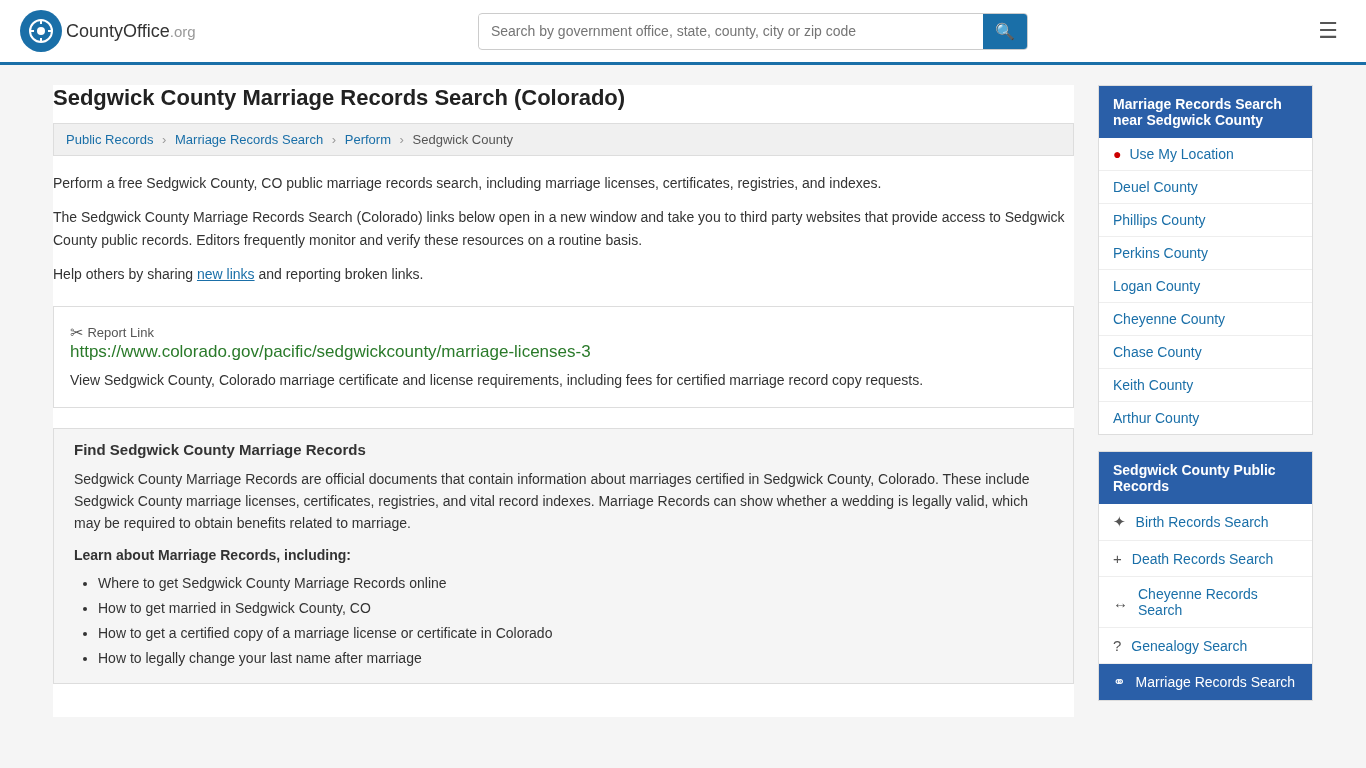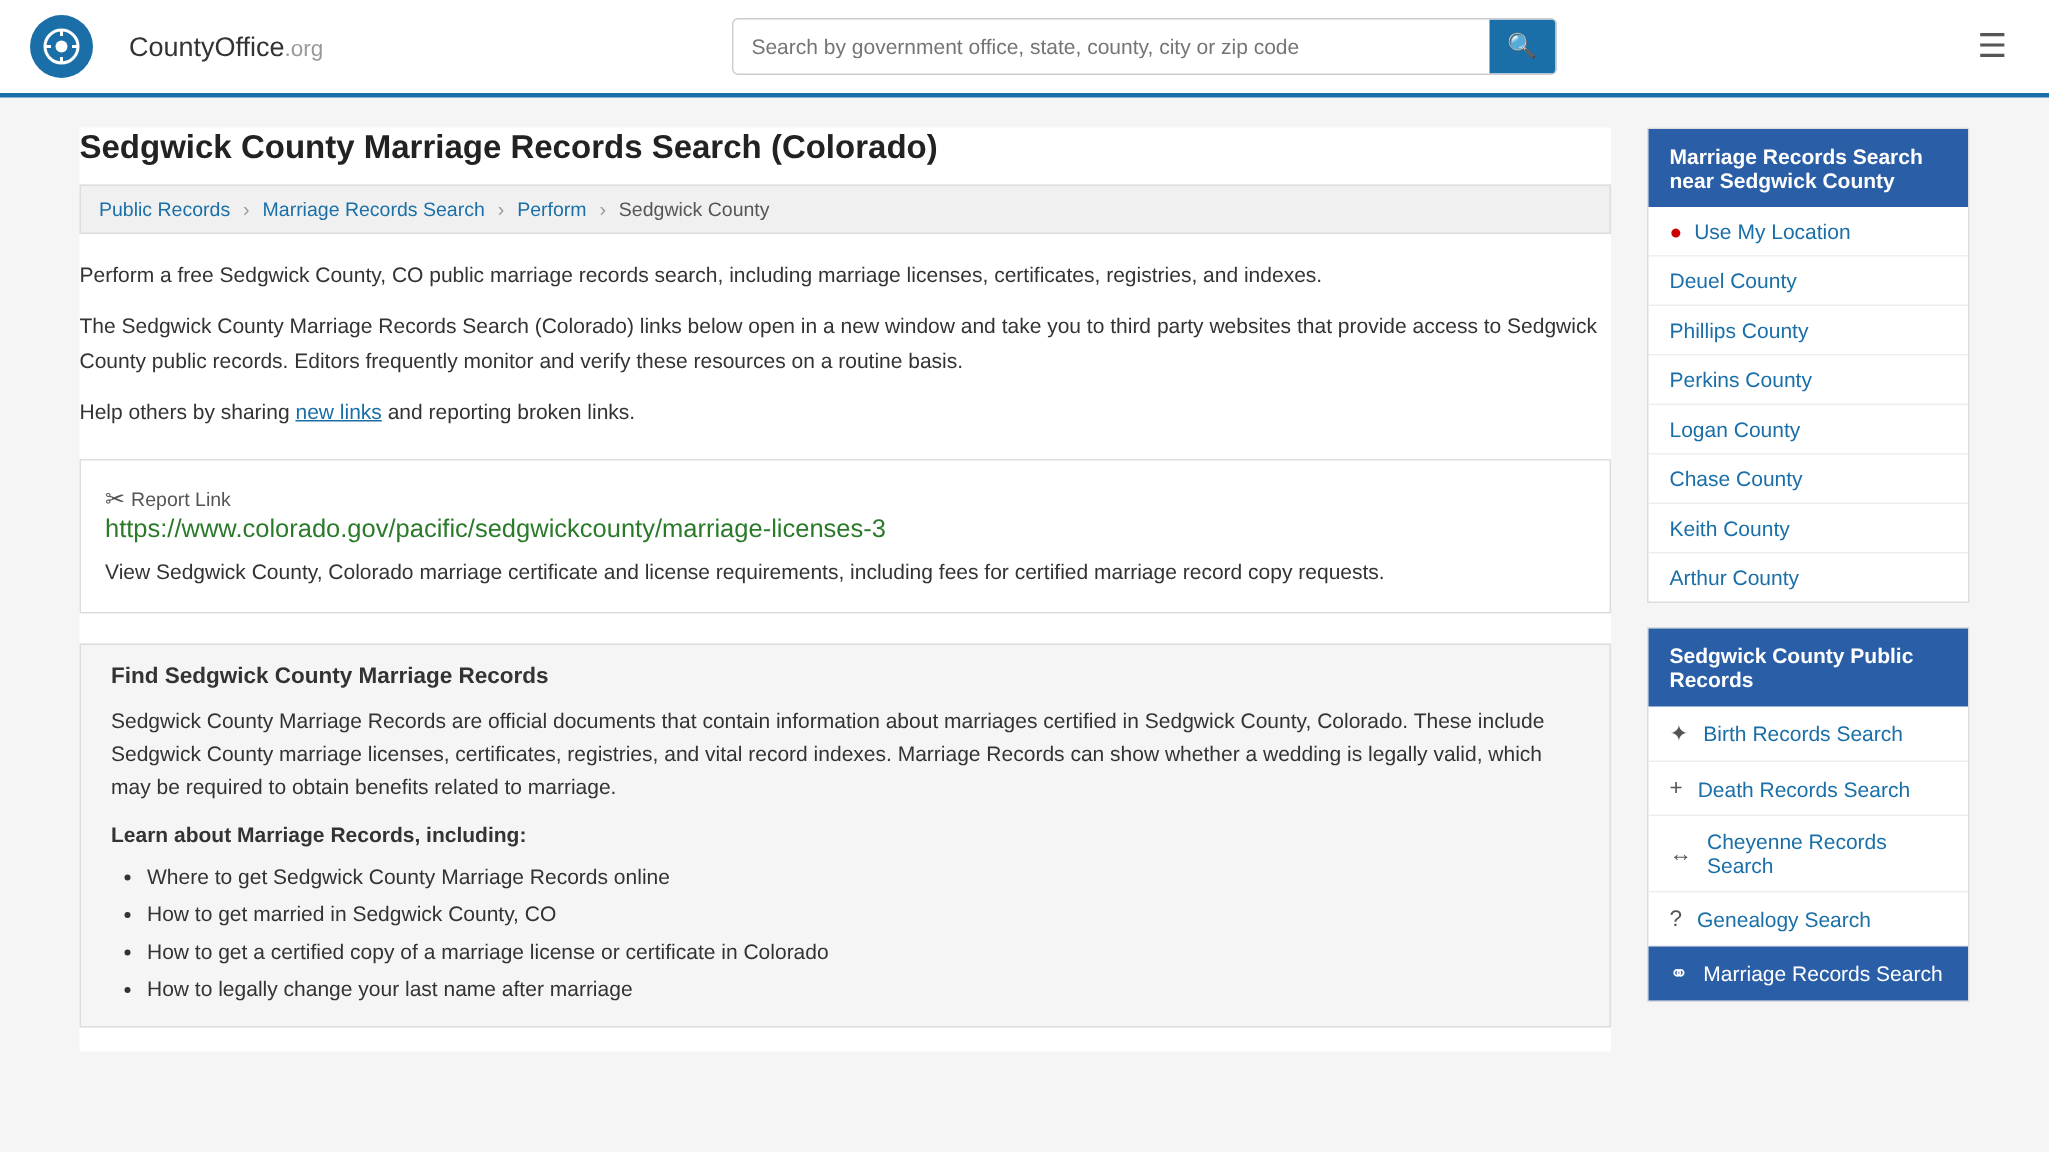--- a/index.html
+++ b/index.html
@@ -10,21 +10,21 @@
       background: #fff;
       border-bottom: 3px solid #1a6fa8;
       padding: 10px 20px;
       display: flex;
       align-items: center;
       justify-content: space-between;
     }
     #logo-area {
       display: flex;
       align-items: center;
-      gap: 24px;
+      gap: 4px;
     }
     #logo-circle {
       width: 42px;
       height: 42px;
       background: #1a6fa8;
       border-radius: 50%;
       display: flex;
       align-items: center;
       justify-content: center;
       color: white;
@@ -334,20 +334,23 @@
       <div class="sidebar-item">
         <a href="#">Phillips County</a>
       </div>
       <div class="sidebar-item">
         <a href="#">Perkins County</a>
       </div>
       <div class="sidebar-item">
         <a href="#">Logan County</a>
       </div>
       <div class="sidebar-item">
+        <a href="#">Cheyenne County</a>
+      </div>
+      <div class="sidebar-item">
         <a href="#">Chase County</a>
       </div>
       <div class="sidebar-item">
         <a href="#">Keith County</a>
       </div>
       <div class="sidebar-item">
         <a href="#">Arthur County</a>
       </div>
     </div>
 

